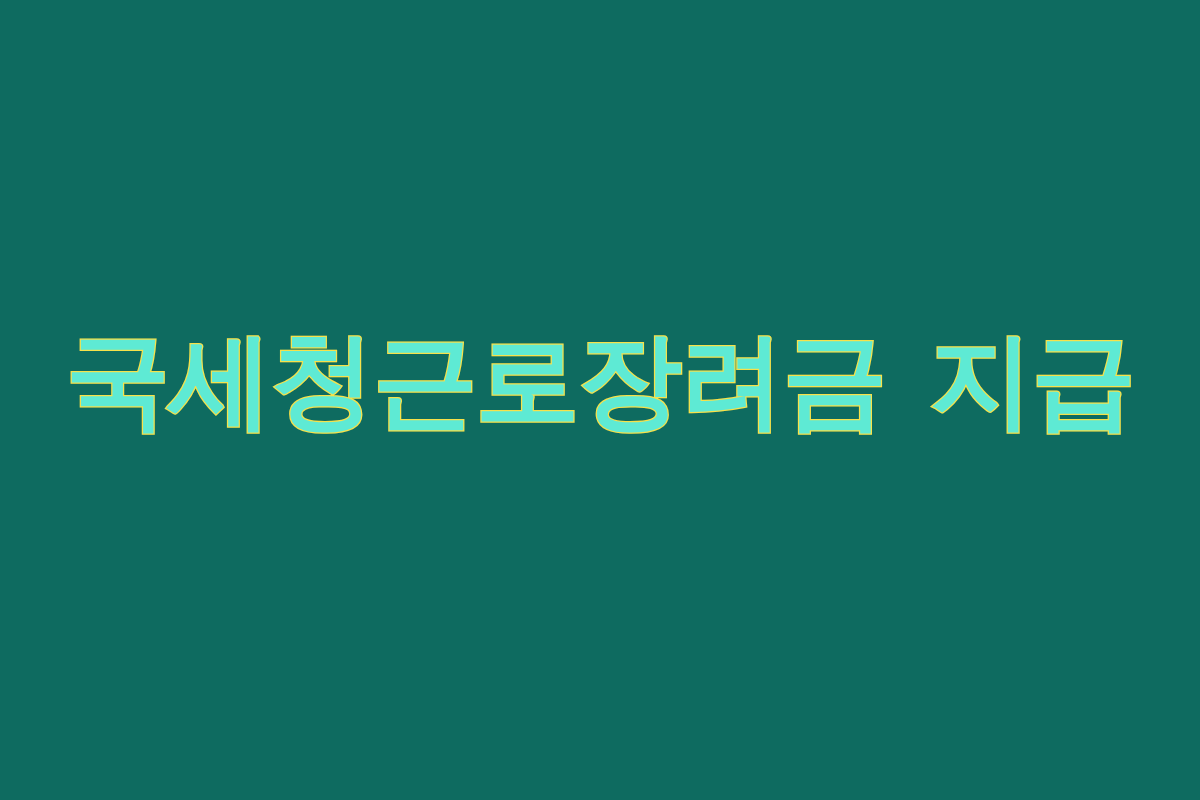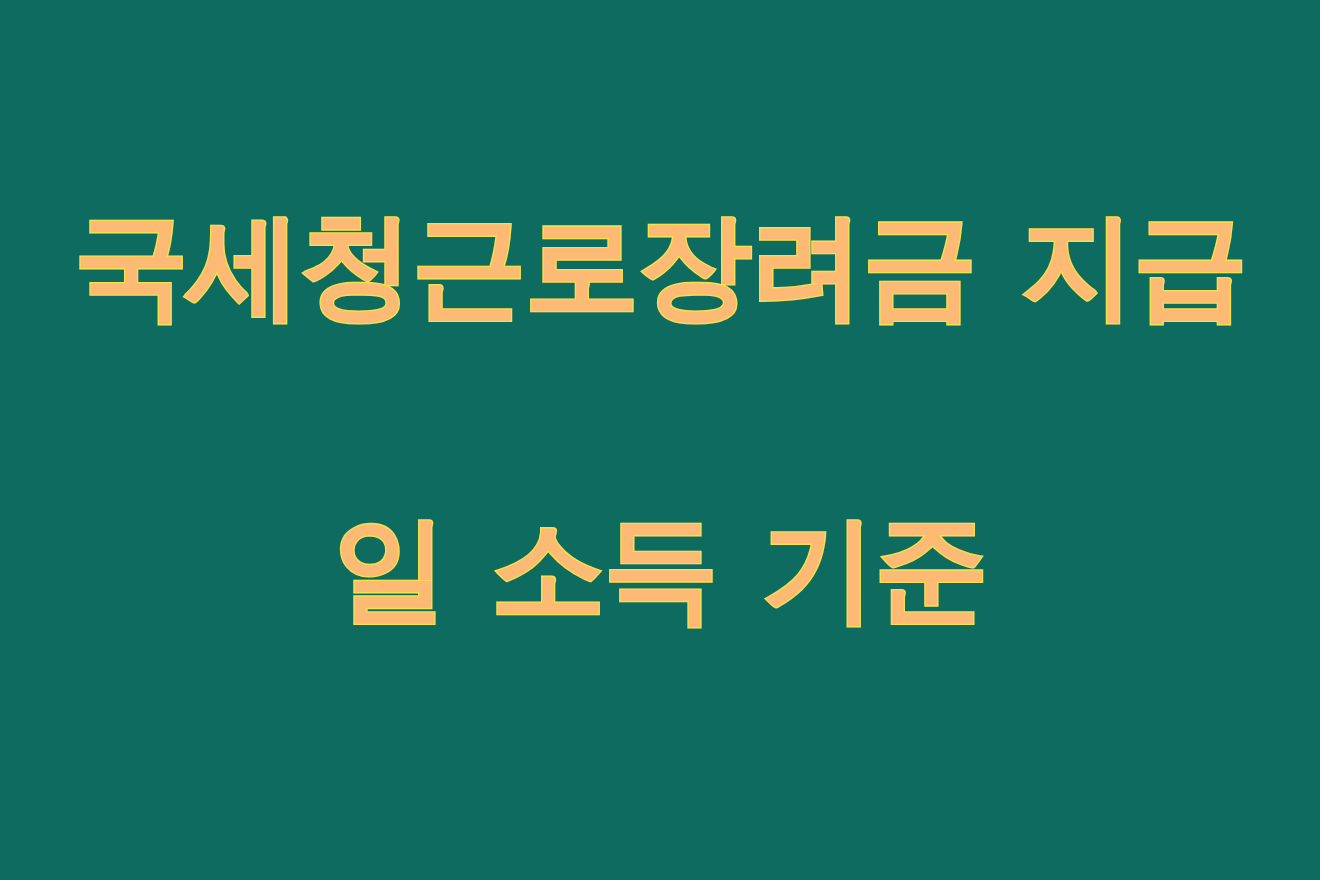--- a/index.html
+++ b/index.html
@@ -26,22 +26,22 @@
     justify-content: center;
     box-sizing: border-box;
     
     padding-bottom: 38px;
   }
 
   .headline {
     margin: 0;
     padding: 0;
     text-align: center;
-    color: #fdba74;
-    font-family: Liberation Serif, serif;
+    color: #5eead4;
+    font-family: Liberation Sans, sans-serif;
     font-weight: 700;
     font-size: 104px;
     line-height: 1.33;
     letter-spacing: -0.015em;
     word-spacing: 0.16em;
     
     -webkit-text-stroke: 2.5px #f7e14a;
     paint-order: stroke fill;
     text-rendering: geometricPrecision;
     white-space: pre-line;
@@ -60,16 +60,15 @@
     font-size: 104px;
   }
 </style>
 </head>
 <body>
 
 <div class="banner">
 
   <h1 class="headline">
     <span class="line line-1">국세청근로장려금 지급</span>
-    <span class="line line-2">일 소득 기준</span>
   </h1>
 
 </div>
 
 </body></html>

